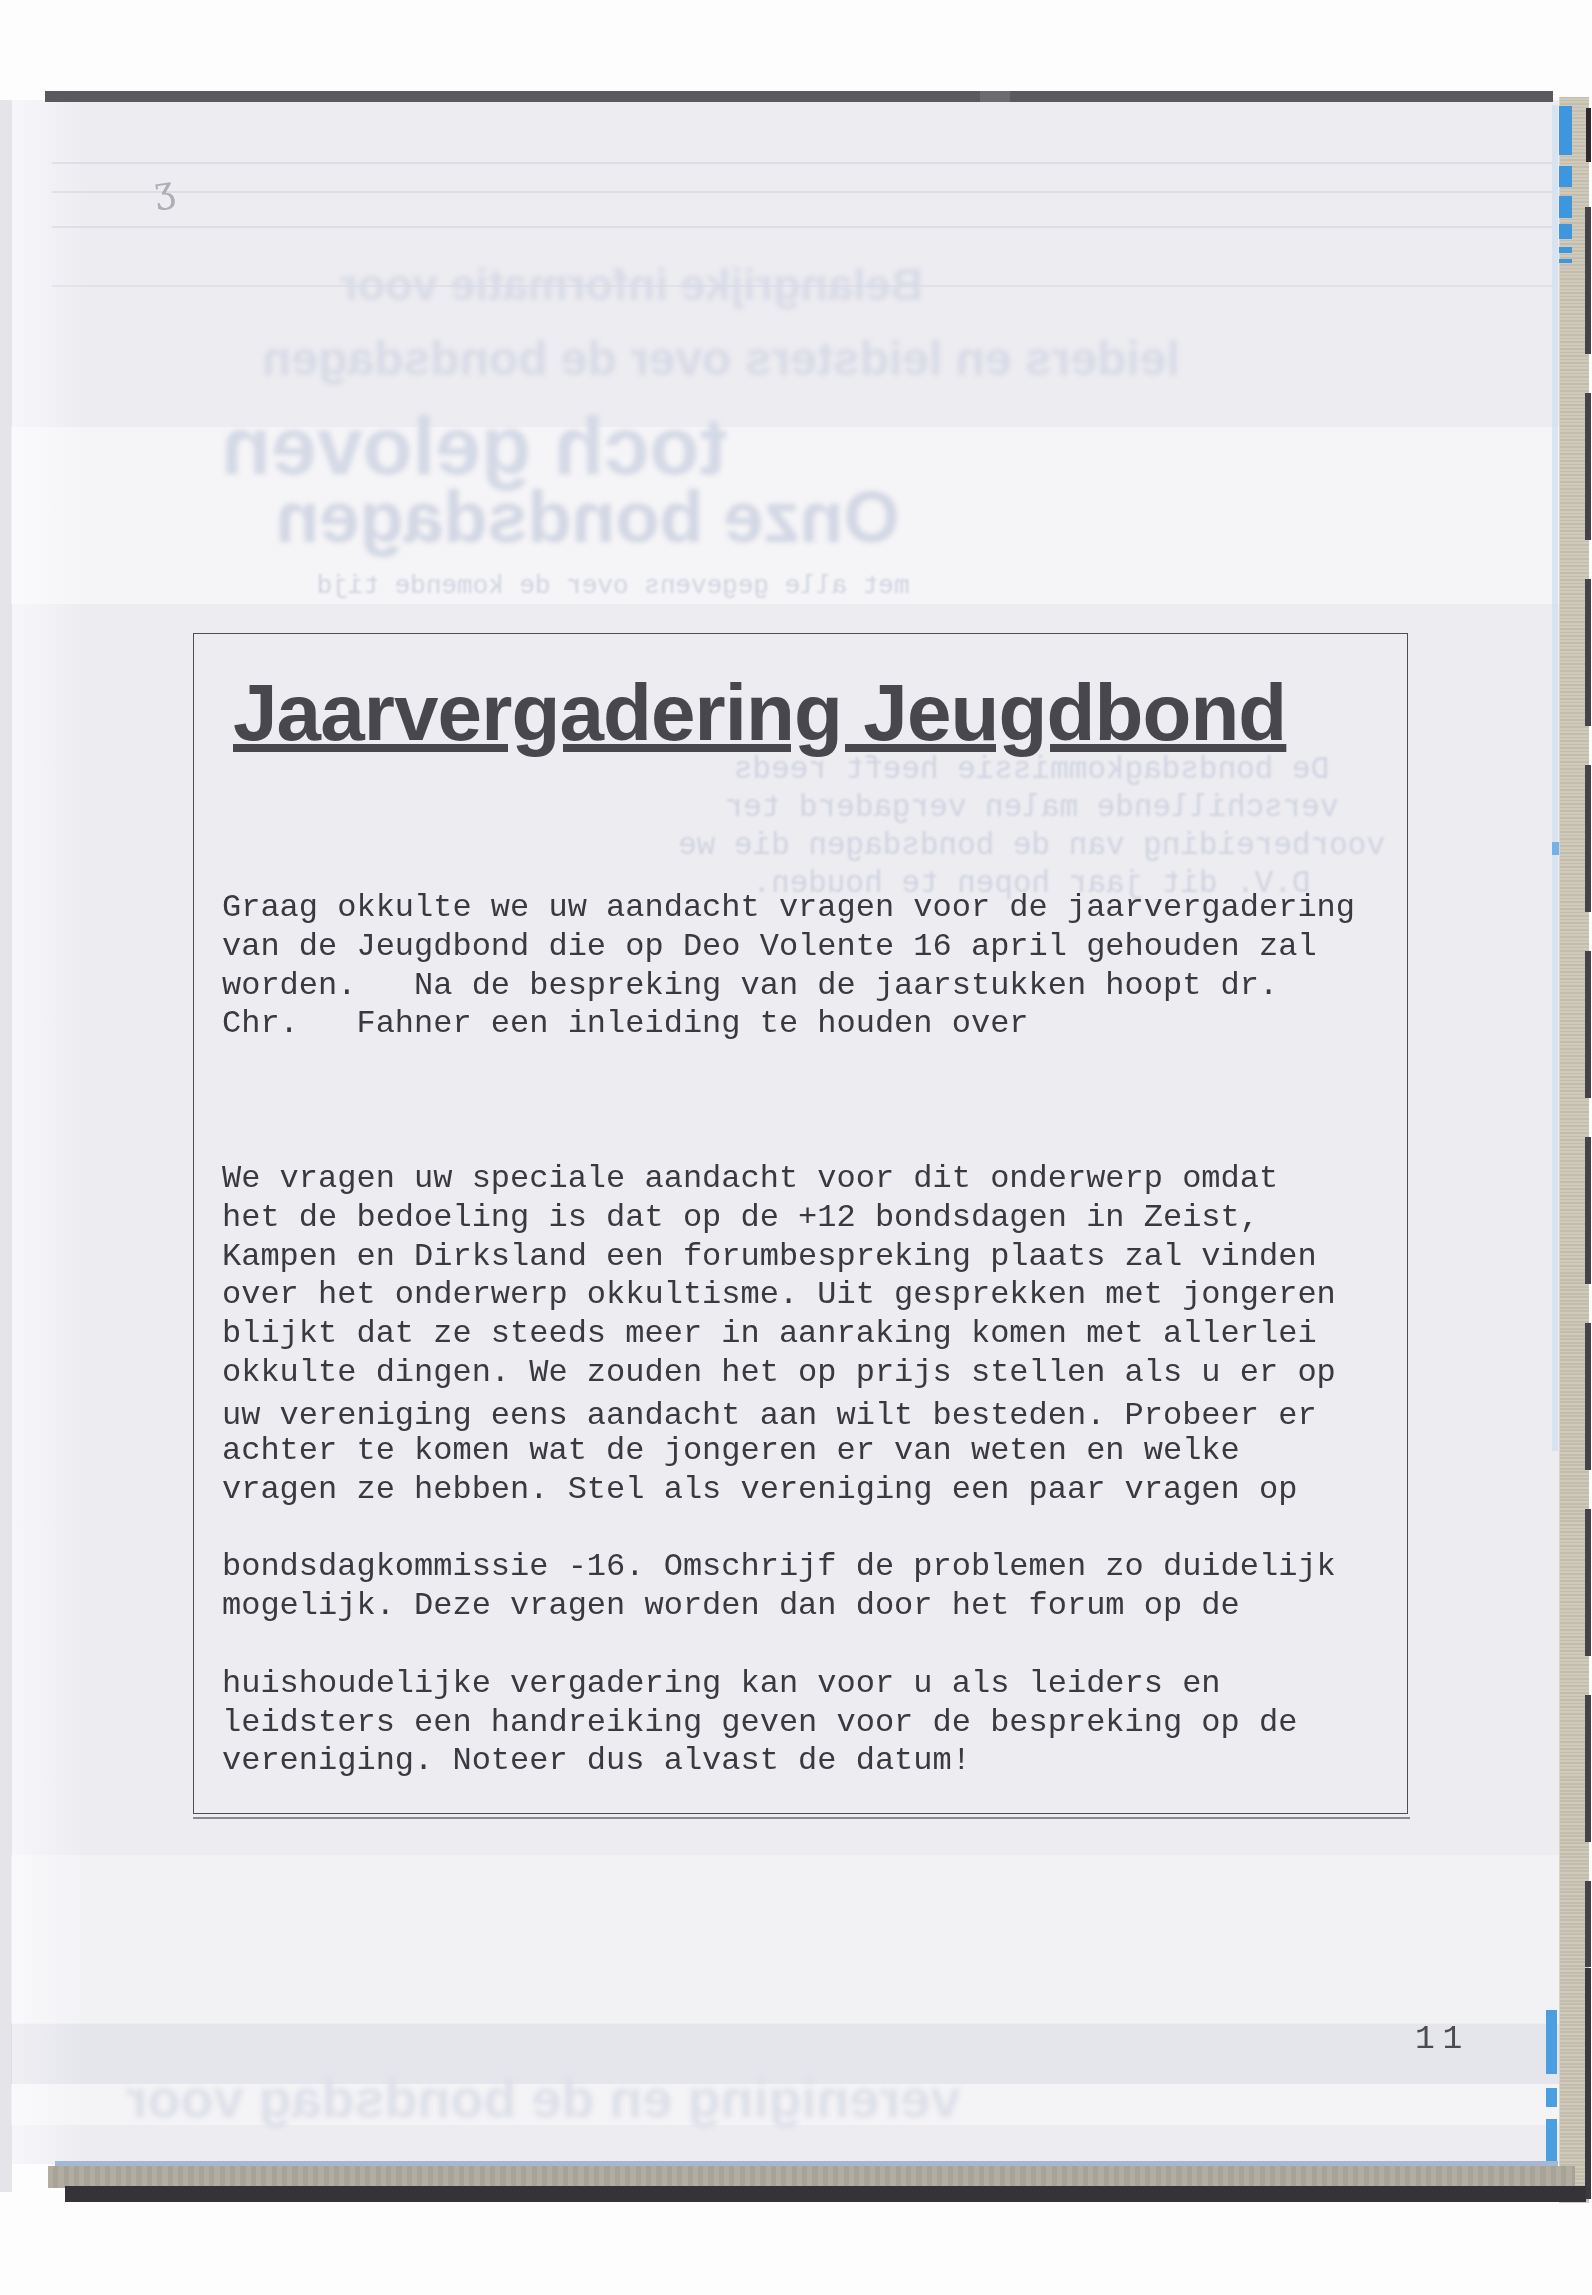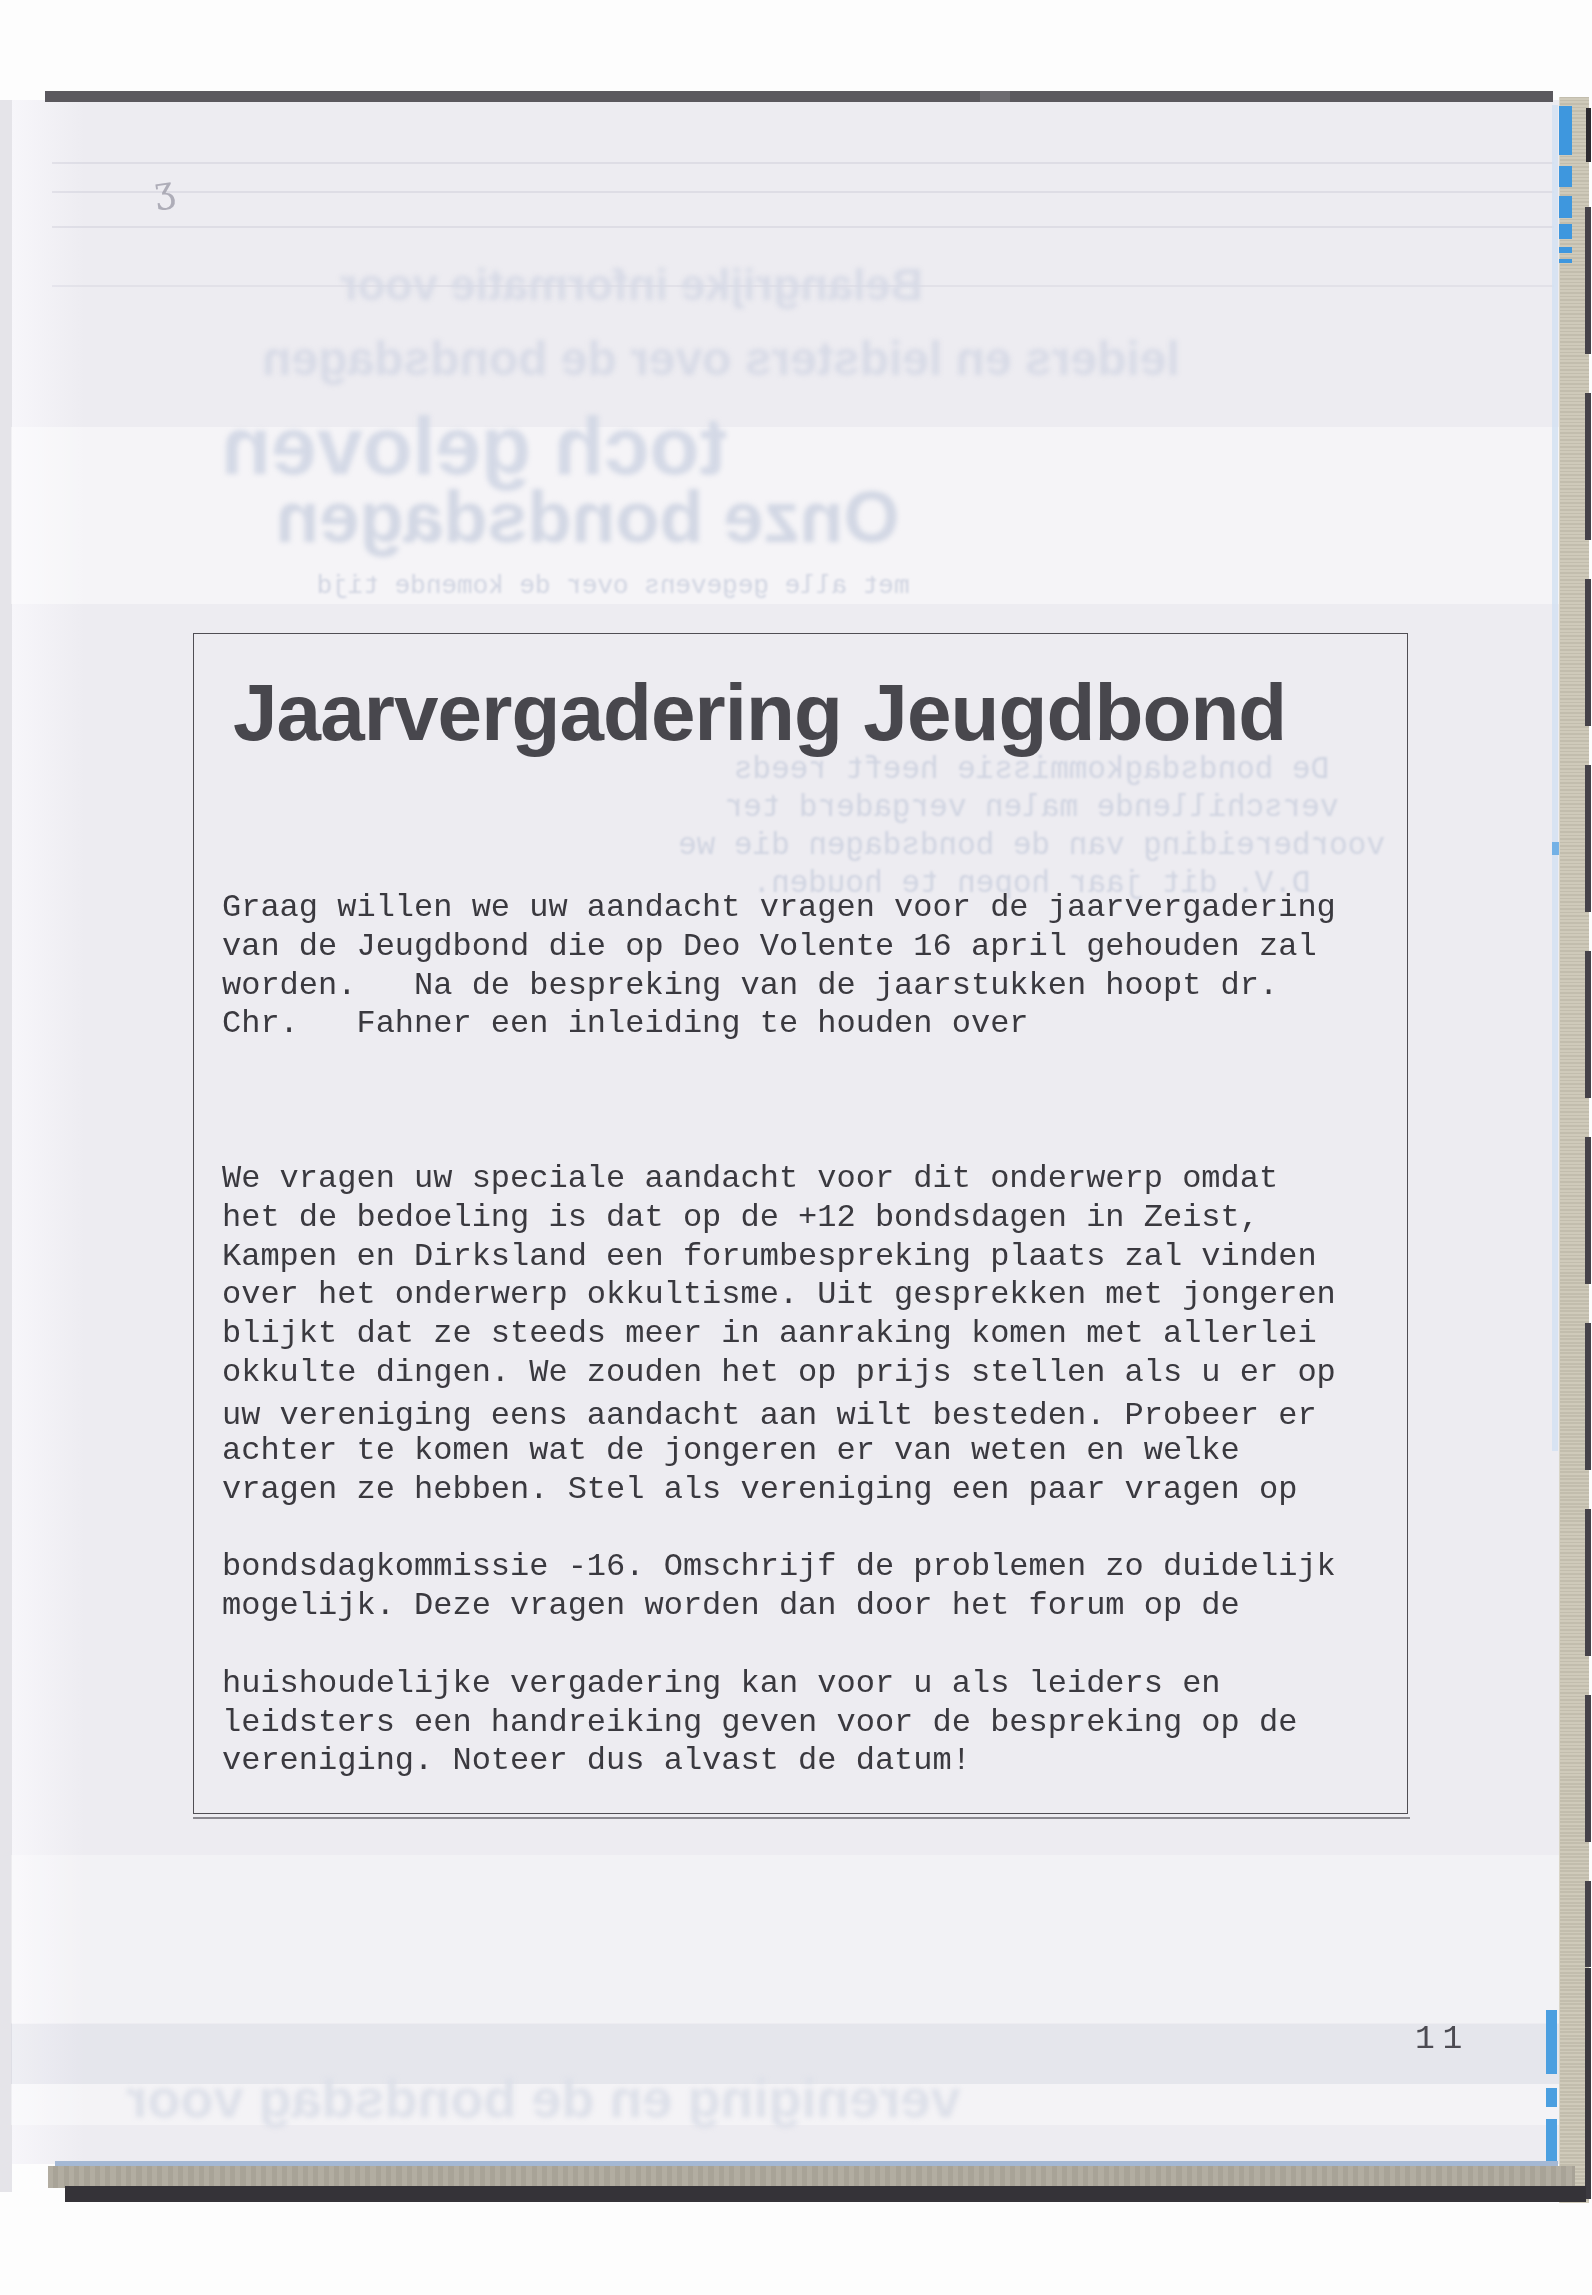--- a/index.html
+++ b/index.html
@@ -32,21 +32,21 @@
   
   .bottom-blue-line{left:55px;top:2161px;width:1503px;height:5.2px;background:#a4b8d4;}
   .bottom-tan-band{left:48px;top:2166px;width:1527px;height:21.6px;
     background:repeating-linear-gradient(90deg,#b2ada1 0 5.2px,#a8a397 5.2px 10.4px);}
   .bottom-dark-band{left:65px;top:2186px;width:1521px;height:15.5px;background:#353338;}
   
   .content-box{left:193px;top:633px;width:1213px;height:1179px;border:1.7px solid #504e54;background:transparent;}
   .box-bottom-shadow{left:193px;top:1817px;width:1217px;height:1.7px;background:#8a888f;}
   
   .article-title{left:233px;top:673px;font-size:80px;line-height:80px;font-weight:700;
-    color:#48474d;letter-spacing:-0.9px;white-space:pre;}
+    color:#48474d;letter-spacing:-0.9px;white-space:pre;text-decoration:underline;}
   .mono-line{left:222px;height:39px;line-height:39px;font-size:32px;
     font-family:"Liberation Mono",monospace;color:#3a393f;white-space:pre;}
   .section-heading{left:222px;height:39px;line-height:39px;font-size:35px;
     font-family:"Liberation Serif",serif;color:#3e3d43;letter-spacing:9.5px;word-spacing:12px;white-space:pre;}
   .page-number{left:1415px;top:2020px;height:39px;line-height:39px;font-size:33px;letter-spacing:7.8px;
     font-family:"Liberation Mono",monospace;color:#4c4b52;white-space:pre;}
   .handwritten-mark{left:154px;top:169px;font-size:36px;color:#9a99a6;opacity:.75;
     transform:rotate(-8deg);font-family:"DejaVu Serif",serif;}
   
   .bleed{transform:scaleX(-1);text-align:center;font-weight:700;white-space:pre;}
@@ -86,21 +86,21 @@
 
   <div class="abs bleed bleed-sans" style="left:112px;top:2067px;width:863px;font-size:54px;color:#dde0e9">vereniging en de bondsdag voor</div>
 
   <div class="abs handwritten-mark">ʒ</div>
 
   <div class="abs content-box"></div>
   <div class="abs box-bottom-shadow"></div>
 
   <div class="abs article-title">Jaarvergadering Jeugdbond</div>
 
-  <div class="abs mono-line" style="top:888px">Graag willen we uw aandacht vragen voor de jaarvergadering</div>
+  <div class="abs mono-line" style="top:888px">Graag okkulte we uw aandacht vragen voor de jaarvergadering</div>
   <div class="abs mono-line" style="top:927px">van de Jeugdbond die op Deo Volente 16 april gehouden zal</div>
   <div class="abs mono-line" style="top:966px">worden.   Na de bespreking van de jaarstukken hoopt dr.</div>
   <div class="abs mono-line" style="top:1004px">Chr.   Fahner een inleiding te houden over</div>
 
 
   <div class="abs mono-line" style="top:1159px">We vragen uw speciale aandacht voor dit onderwerp omdat</div>
   <div class="abs mono-line" style="top:1198px">het de bedoeling is dat op de +12 bondsdagen in Zeist,</div>
   <div class="abs mono-line" style="top:1237px">Kampen en Dirksland een forumbespreking plaats zal vinden</div>
   <div class="abs mono-line" style="top:1275px">over het onderwerp okkultisme. Uit gesprekken met jongeren</div>
   <div class="abs mono-line" style="top:1314px">blijkt dat ze steeds meer in aanraking komen met allerlei</div>

